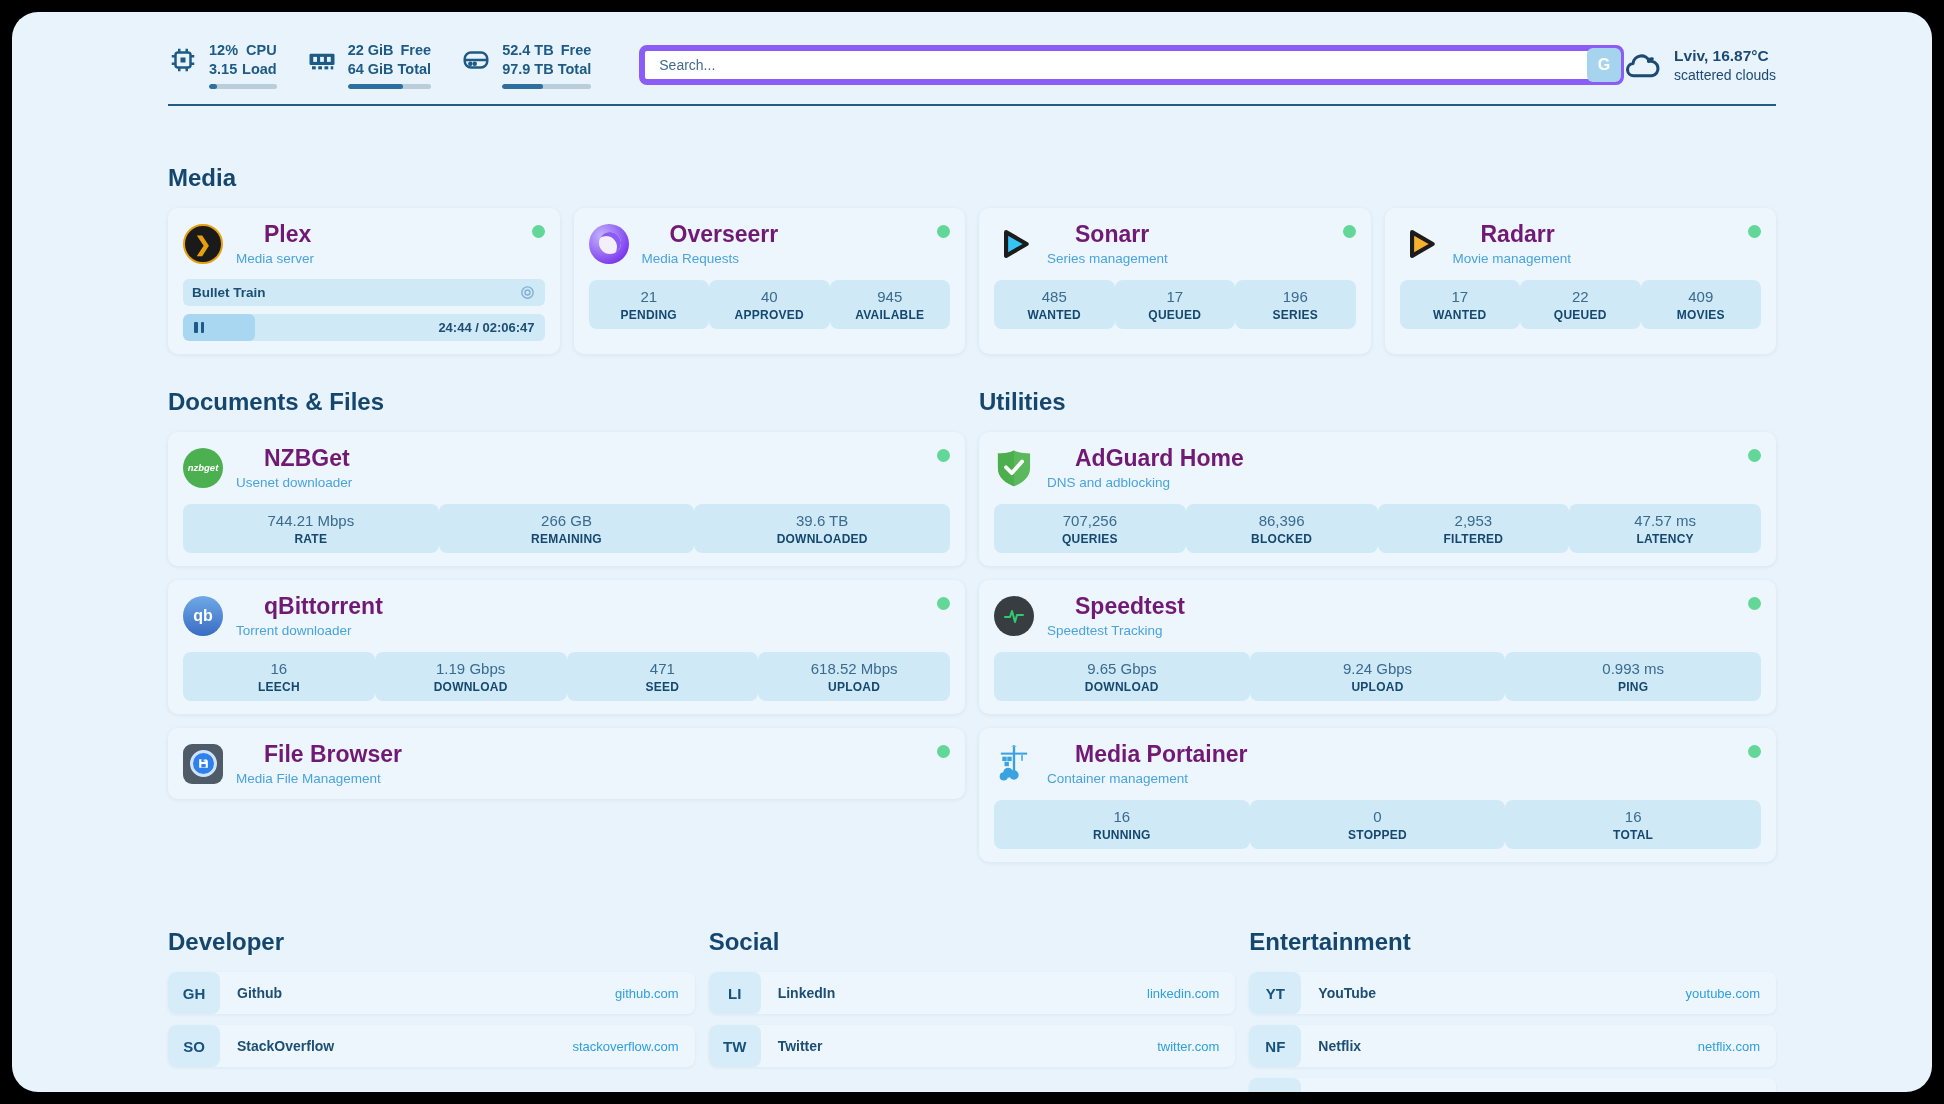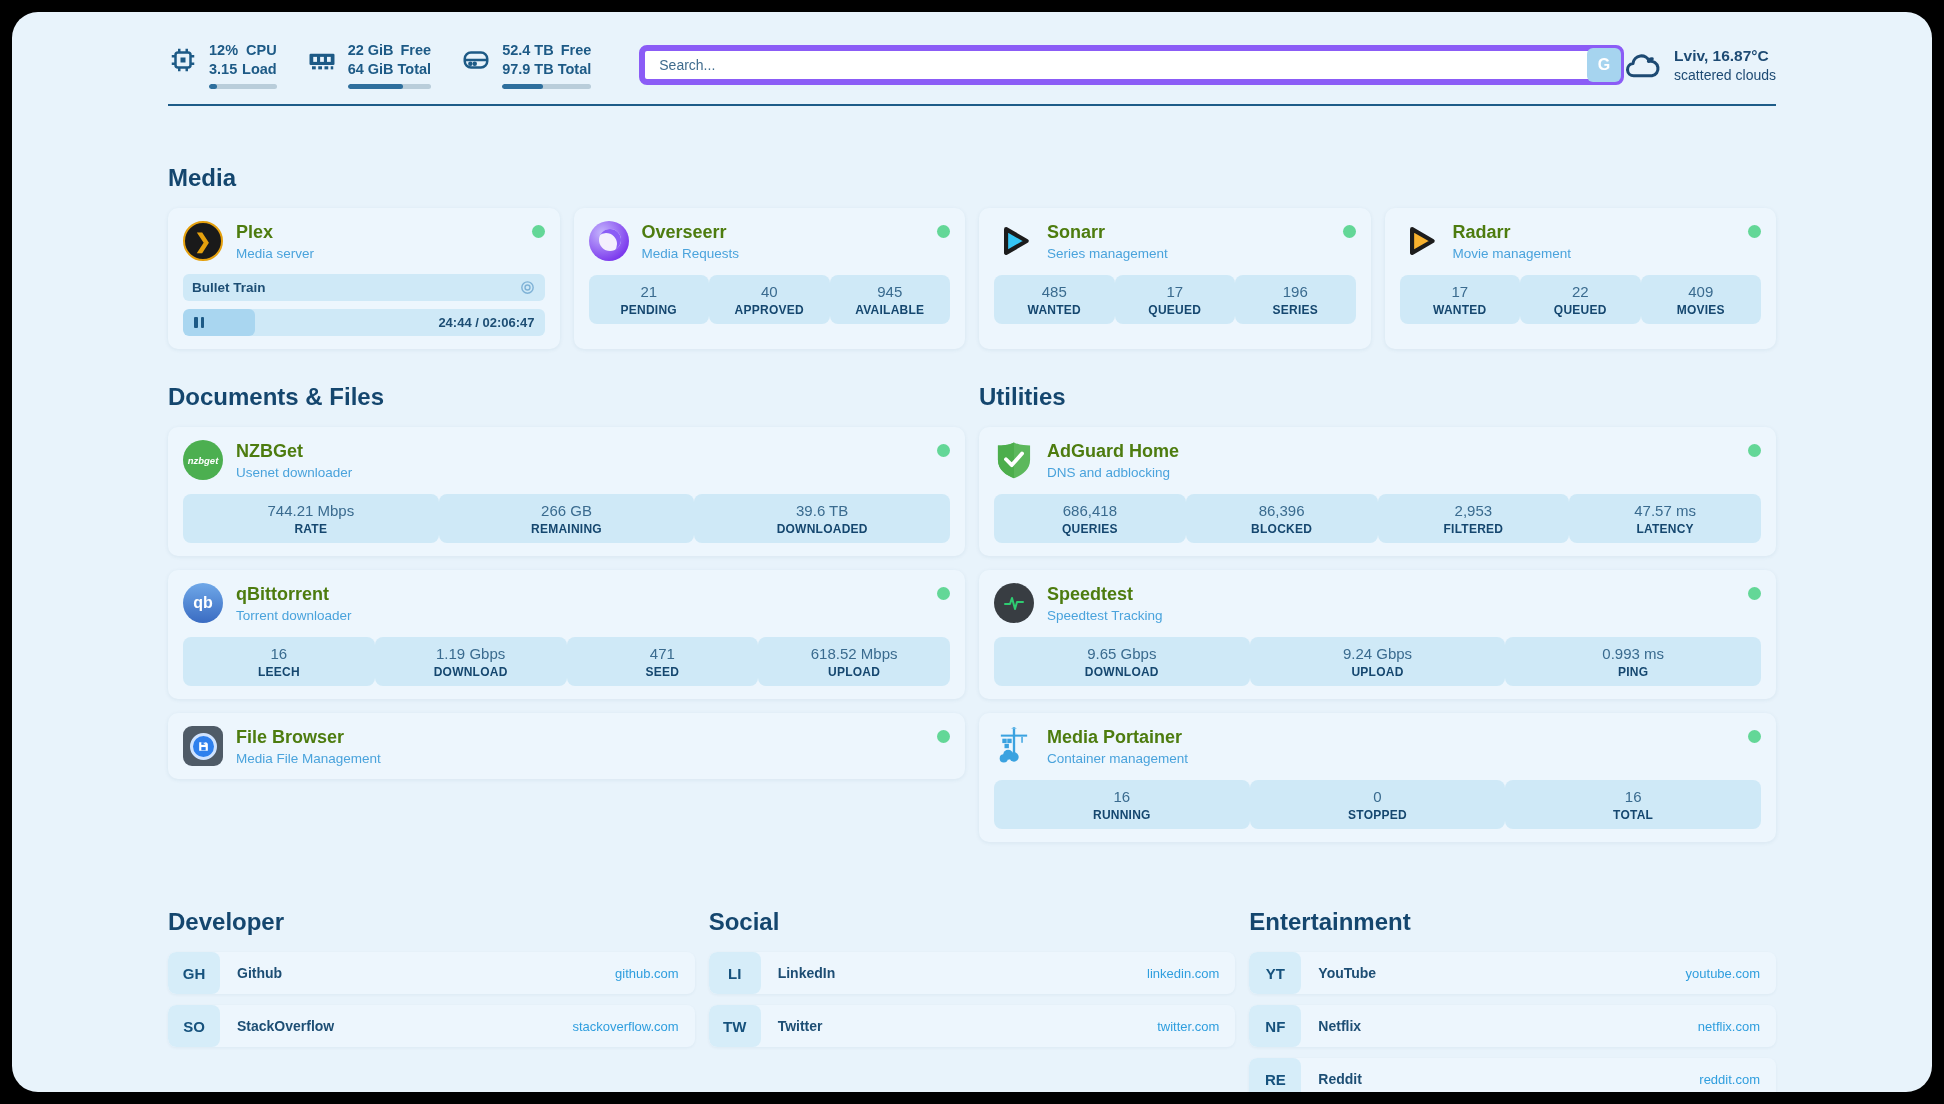--- a/index.html
+++ b/index.html
@@ -30,21 +30,21 @@
   .divider { border-top:2px solid #1e5c88; margin-top:16px; }
 
   
   .sec-h { font-size:24px; font-weight:bold; color:#14466e; }
   .media-sec { margin-top:58px; }
   .media-grid { display:grid; grid-template-columns:repeat(4,1fr); gap:14px; margin-top:16px; }
 
   .card { background:#edf6fd; border-radius:10px; padding:13px 15px; box-shadow:0 1px 4px rgba(30,80,120,.08); cursor:pointer; }
   .card-head { display:flex; align-items:center; gap:13px; }
   .titles { display:flex; flex-direction:column; }
-  .titles .t { font-size:18px; font-weight:bold; color:#4d7c0f; }
+  .titles .t { font-size:23px; font-weight:bold; color:#701a75;margin-left:28px; }
   .titles .s { font-size:13.5px; color:#4aa3dc; margin-top:3px; }
   .dot { width:13px; height:13px; border-radius:50%; background:#63d797; margin-left:auto; align-self:flex-start; margin-top:4px; }
 
   .stats { display:grid; margin-top:14px; }
   .c3 { grid-template-columns:repeat(3,1fr); }
   .c4 { grid-template-columns:repeat(4,1fr); }
   .stat { background:#cfe9f7; border-radius:8px; text-align:center; padding:8px 4px 7px; }
   .stat .v { font-size:15px; color:#3a6b8f; }
   .stat .l { font-size:12px; font-weight:bold; color:#15476f; margin-top:3px; letter-spacing:.02em; }
 
@@ -406,21 +406,21 @@
               </svg>
           </div>
           <div class="titles">
             <div class="t">AdGuard Home</div>
             <div class="s">DNS and adblocking</div>
           </div>
           <div class="dot"></div>
         </div>
         <div class="stats c4">
           <div class="stat">
-              <div class="v">686,418</div>
+              <div class="v">707,256</div>
               <div class="l">QUERIES</div>
             </div>
           <div class="stat">
               <div class="v">86,396</div>
               <div class="l">BLOCKED</div>
             </div>
           <div class="stat">
               <div class="v">2,953</div>
               <div class="l">FILTERED</div>
             </div>

